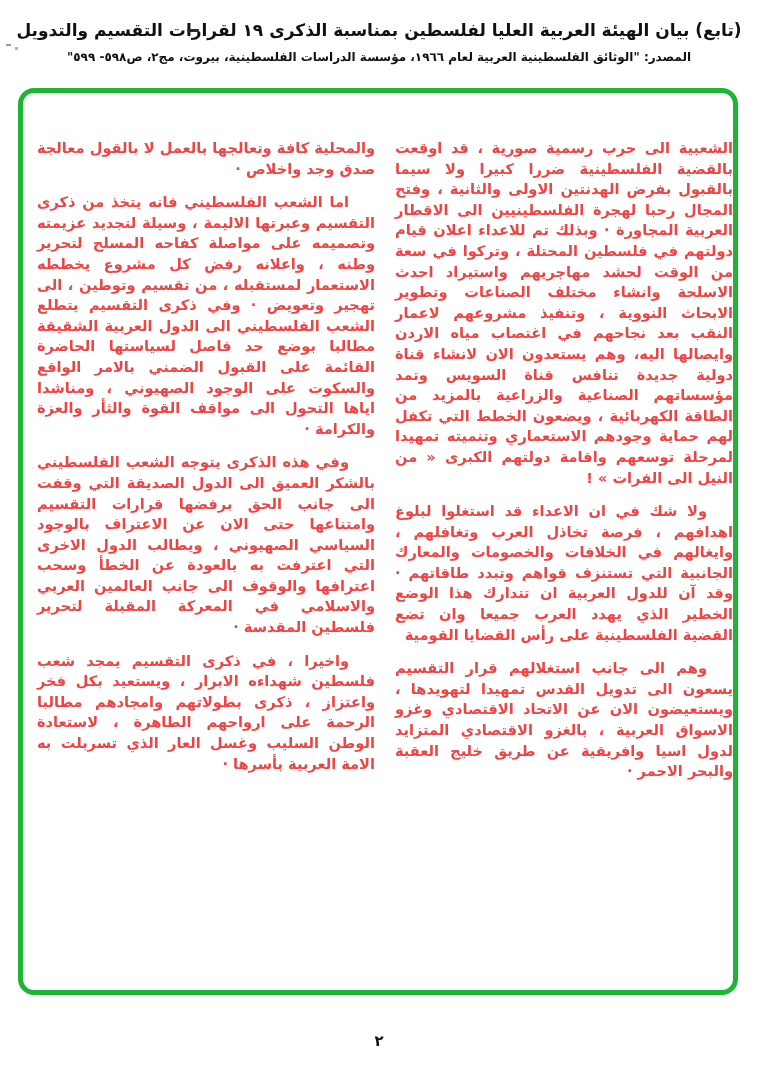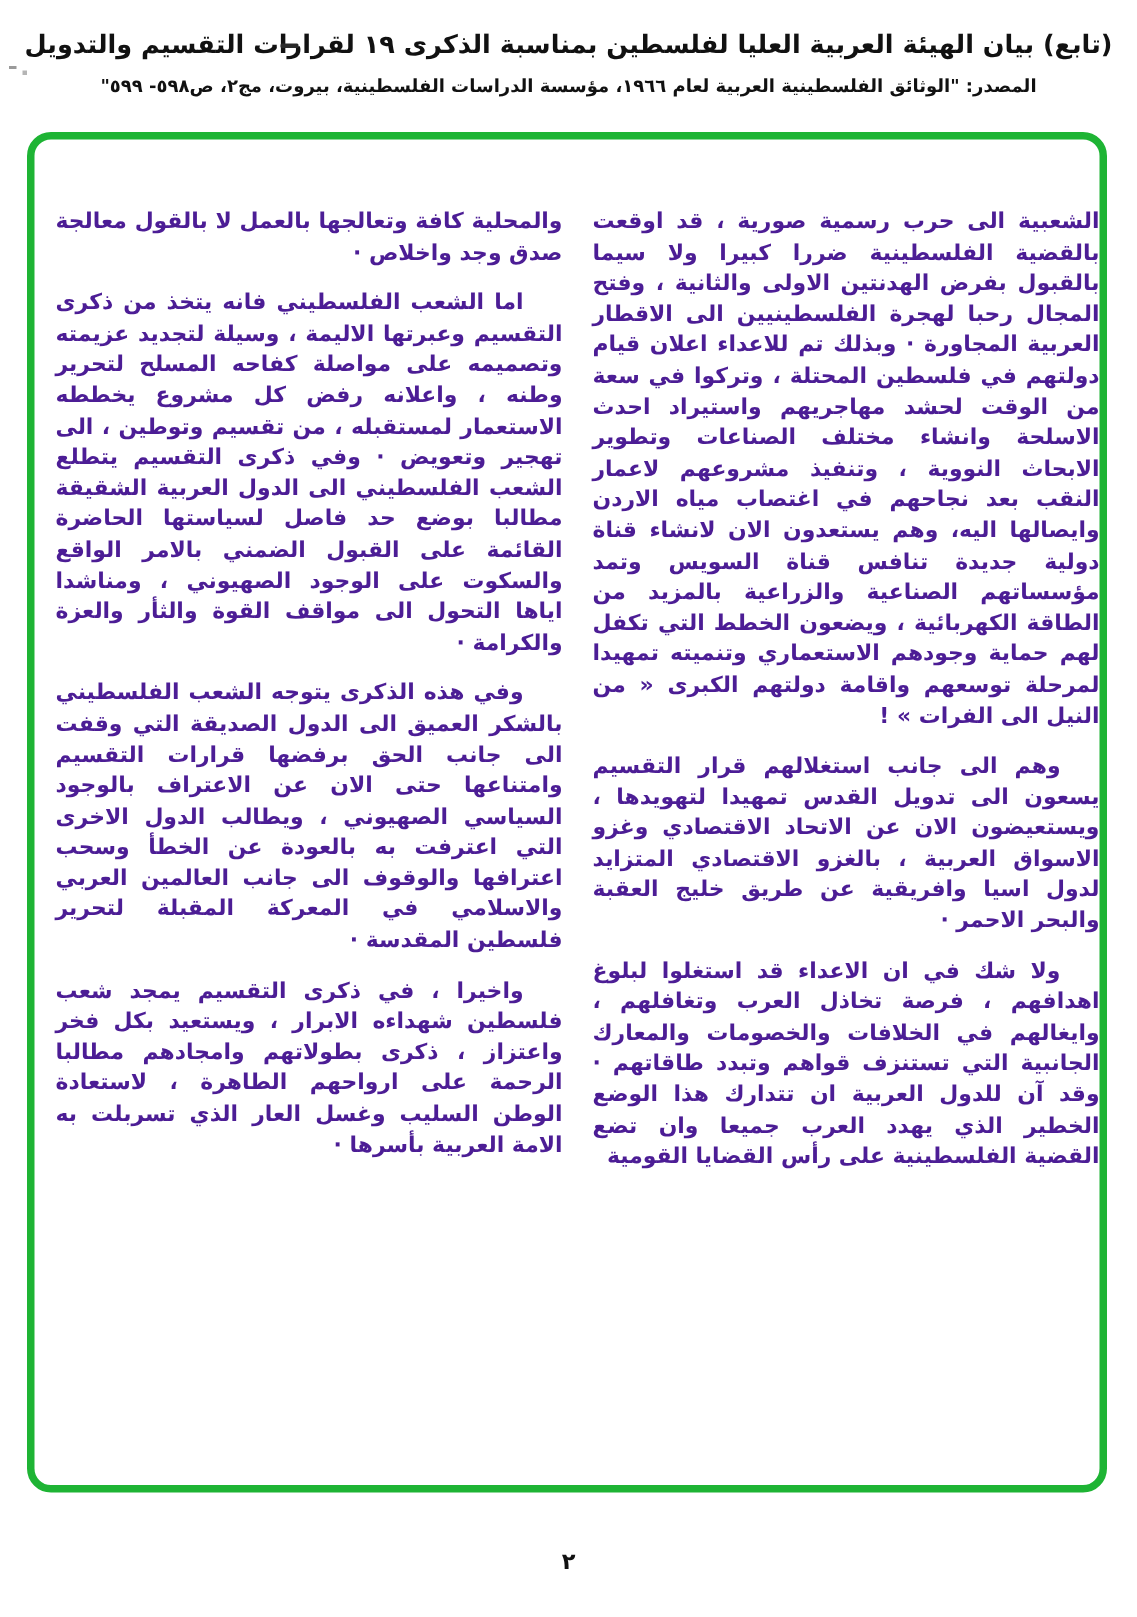--- a/index.html
+++ b/index.html
@@ -81,21 +81,21 @@
     gap: 20px;
     align-items: flex-start;
   }
   .col {
     flex: 1 1 0;
     direction: rtl;
     font-size: 14.6px;
     font-weight: bold;
     line-height: 20.6px;
     text-align: justify;
-    color: #4c1d95;
+    color: #ef4444;
   }
   .col p {
     margin: 0 0 13px 0;
     text-indent: 26px;
   }
   .col p.cont {
     text-indent: 0;
   }
   .page-number {
     position: absolute;
@@ -120,22 +120,22 @@
 
   <div class="artifact artifact-dash"></div>
   <div class="artifact artifact-dot1"></div>
   <div class="artifact artifact-dot2"></div>
 
   <div class="frame"></div>
 
   <div class="columns">
     <div class="col">
       <p class="cont">الشعبية الى حرب رسمية صورية ، قد اوقعت بالقضية الفلسطينية ضررا كبيرا ولا سيما بالقبول بفرض الهدنتين الاولى والثانية ، وفتح المجال رحبا لهجرة الفلسطينيين الى الاقطار العربية المجاورة · وبذلك تم للاعداء اعلان قيام دولتهم في فلسطين المحتلة ، وتركوا في سعة من الوقت لحشد مهاجريهم واستيراد احدث الاسلحة وانشاء مختلف الصناعات وتطوير الابحاث النووية ، وتنفيذ مشروعهم لاعمار النقب بعد نجاحهم في اغتصاب مياه الاردن وايصالها اليه، وهم يستعدون الان لانشاء قناة دولية جديدة تنافس قناة السويس وتمد مؤسساتهم الصناعية والزراعية بالمزيد من الطاقة الكهربائية ، ويضعون الخطط التي تكفل لهم حماية وجودهم الاستعماري وتنميته تمهيدا لمرحلة توسعهم واقامة دولتهم الكبرى « من النيل الى الفرات » !</p>
+      <p>ولا شك في ان الاعداء قد استغلوا لبلوغ اهدافهم ، فرصة تخاذل العرب وتغافلهم ، وايغالهم في الخلافات والخصومات والمعارك الجانبية التي تستنزف قواهم وتبدد طاقاتهم · وقد آن للدول العربية ان تتدارك هذا الوضع الخطير الذي يهدد العرب جميعا وان تضع القضية الفلسطينية على رأس القضايا القومية</p>
       <p>وهم الى جانب استغلالهم قرار التقسيم يسعون الى تدويل القدس تمهيدا لتهويدها ، ويستعيضون الان عن الاتحاد الاقتصادي وغزو الاسواق العربية ، بالغزو الاقتصادي المتزايد لدول اسيا وافريقية عن طريق خليج العقبة والبحر الاحمر ·</p>
-      <p>ولا شك في ان الاعداء قد استغلوا لبلوغ اهدافهم ، فرصة تخاذل العرب وتغافلهم ، وايغالهم في الخلافات والخصومات والمعارك الجانبية التي تستنزف قواهم وتبدد طاقاتهم · وقد آن للدول العربية ان تتدارك هذا الوضع الخطير الذي يهدد العرب جميعا وان تضع القضية الفلسطينية على رأس القضايا القومية</p>
     </div>
     <div class="col">
       <p class="cont">والمحلية كافة وتعالجها بالعمل لا بالقول معالجة صدق وجد واخلاص ·</p>
       <p>اما الشعب الفلسطيني فانه يتخذ من ذكرى التقسيم وعبرتها الاليمة ، وسيلة لتجديد عزيمته وتصميمه على مواصلة كفاحه المسلح لتحرير وطنه ، واعلانه رفض كل مشروع يخططه الاستعمار لمستقبله ، من تقسيم وتوطين ، الى تهجير وتعويض · وفي ذكرى التقسيم يتطلع الشعب الفلسطيني الى الدول العربية الشقيقة مطالبا بوضع حد فاصل لسياستها الحاضرة القائمة على القبول الضمني بالامر الواقع والسكوت على الوجود الصهيوني ، ومناشدا اياها التحول الى مواقف القوة والثأر والعزة والكرامة ·</p>
       <p>وفي هذه الذكرى يتوجه الشعب الفلسطيني بالشكر العميق الى الدول الصديقة التي وقفت الى جانب الحق برفضها قرارات التقسيم وامتناعها حتى الان عن الاعتراف بالوجود السياسي الصهيوني ، ويطالب الدول الاخرى التي اعترفت به بالعودة عن الخطأ وسحب اعترافها والوقوف الى جانب العالمين العربي والاسلامي في المعركة المقبلة لتحرير فلسطين المقدسة ·</p>
       <p>واخيرا ، في ذكرى التقسيم يمجد شعب فلسطين شهداءه الابرار ، ويستعيد بكل فخر واعتزاز ، ذكرى بطولاتهم وامجادهم مطالبا الرحمة على ارواحهم الطاهرة ، لاستعادة الوطن السليب وغسل العار الذي تسربلت به الامة العربية بأسرها ·</p>
     </div>
   </div>
 
   <div class="page-number">٢</div>

